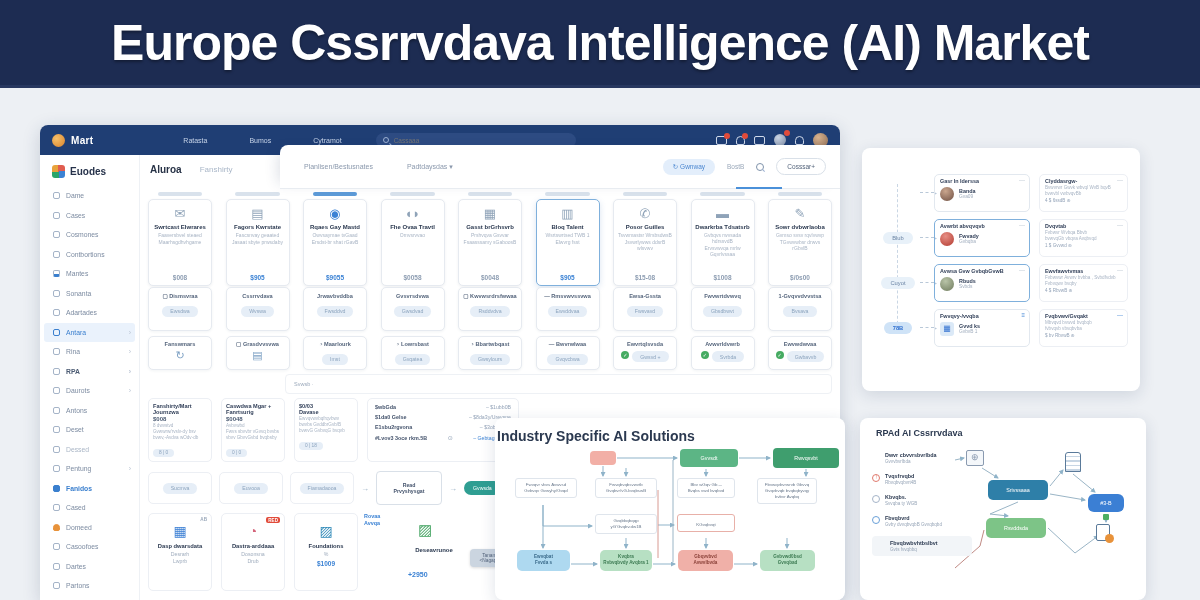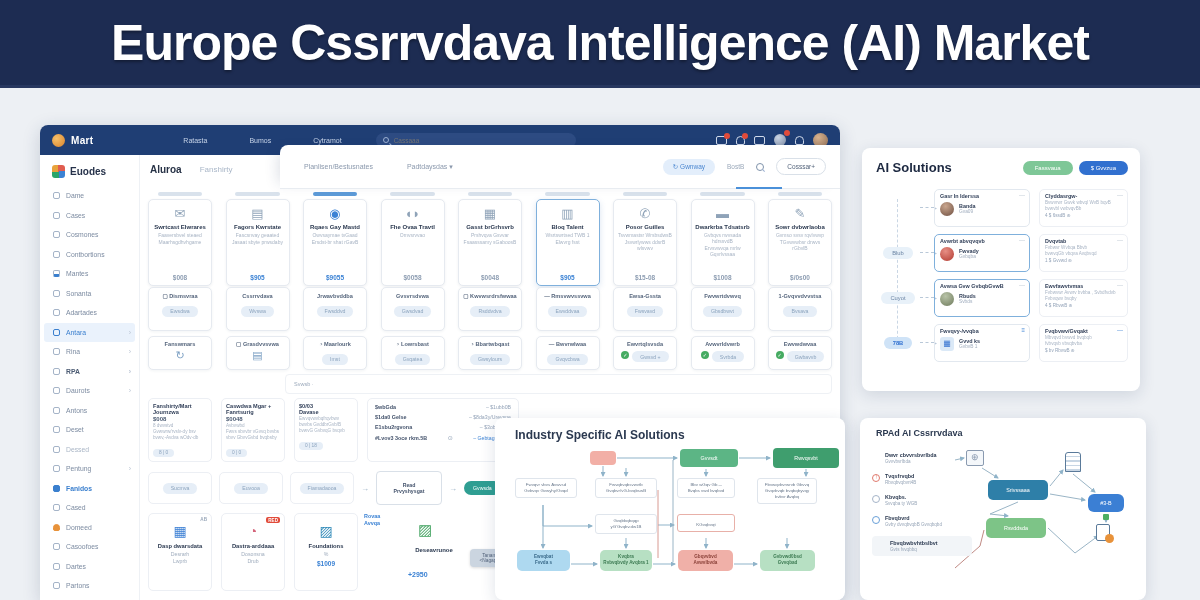--- a/index.html
+++ b/index.html
@@ -154,21 +154,21 @@
   .iconav { width:14px; height:14px; border-radius:3px; background:#dbe9f7; color:#2f6fd0; font-size:8px; display:flex; align-items:center; justify-content:center; flex:none; }
   .pc-name { font-size:5.4px; font-weight:bold; color:#33415a; }
   .pc-sub { font-size:4.8px; color:#a0adbe; }
   .icardai { flex:1; margin-left:9px; height:38px; border:1px solid #eceff4; border-radius:5px; padding:3px 5px; position:relative; }
   .ic-title { font-size:5.4px; font-weight:bold; color:#33415a; }
   .ic-desc { font-size:4.6px; color:#a8b4c4; margin-top:1px; }
   .ic-meta { font-size:4.6px; color:#93a3b8; margin-top:2px; }
 
   
   .ind { position:absolute; left:495px; top:418px; width:350px; height:182px; background:#fff; border-radius:8px; box-shadow:0 4px 16px rgba(30,50,90,.14); z-index:6; }
-  .ind-title { position:absolute; left:20px; top:10px; font-size:12px; font-weight:bold; color:#2b3950; }
+  .ind-title { position:absolute; left:2px; top:10px; font-size:14px; font-weight:bold; color:#2b3950; }
   .ind svg { position:absolute; left:0; top:0; }
   .nd { position:absolute; border-radius:4px; font-size:5.4px; color:#fff; display:flex; align-items:center; justify-content:center; text-align:center; }
   .nd.pink { left:95px; top:33px; width:26px; height:14px; background:#f2afa6; }
   .nd.green1 { left:185px; top:31px; width:58px; height:18px; background:#5cb585; }
   .nd.green2 { left:278px; top:30px; width:66px; height:20px; background:#3f9e6e; }
   .wbox { position:absolute; background:#fff; border:1px solid #dfe5ec; border-radius:3px; font-size:4.4px; color:#6b7a8d; text-align:center; padding:3px 2px; line-height:1.4; }
   .ind-r2 { position:absolute; left:0; top:60px; width:350px; height:26px; }
   .ind-r2 .wbox:nth-child(1){left:20px;width:62px;} .ind-r2 .wbox:nth-child(2){left:100px;width:62px;}
   .ind-r2 .wbox:nth-child(3){left:182px;width:58px;} .ind-r2 .wbox:nth-child(4){left:262px;width:60px;}
   .ind-r3 { position:absolute; left:0; top:96px; width:350px; height:24px; }
@@ -758,27 +758,20 @@
   <div class="w2right">
     <button class="refbtn">↻ Gwnway</button>
     <button class="plainbtn">BostB</button>
     <span class="sglyph" style="border-color:#7f93ab; width:8px; height:8px;"></span>
     <button class="cosbtn">Cosssar+</button>
   </div>
   <div class="w2underline"></div>
 </div>
 
 <div class="ai">
-  <div class="ai-head">
-    <span class="ai-title">AI Solutions</span>
-    <div class="ai-btns">
-      <button class="gbtn">Fassvaua</button>
-      <button class="bbtn">$ Gvvzua</button>
-    </div>
-  </div>
   <div class="ai-rows">
     <div class="ai-vline"></div>
 
       <div class="airow r1">
         <div class="nodecol">
           
           
           
         </div>
         <div class="harrow"></div>

